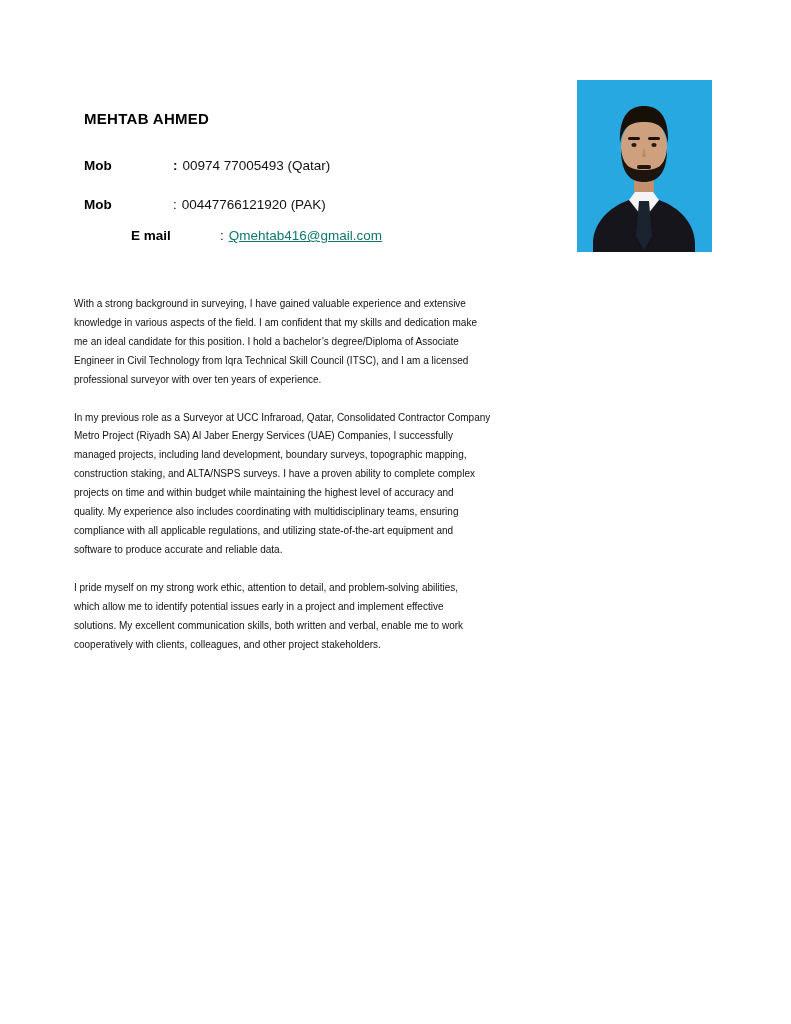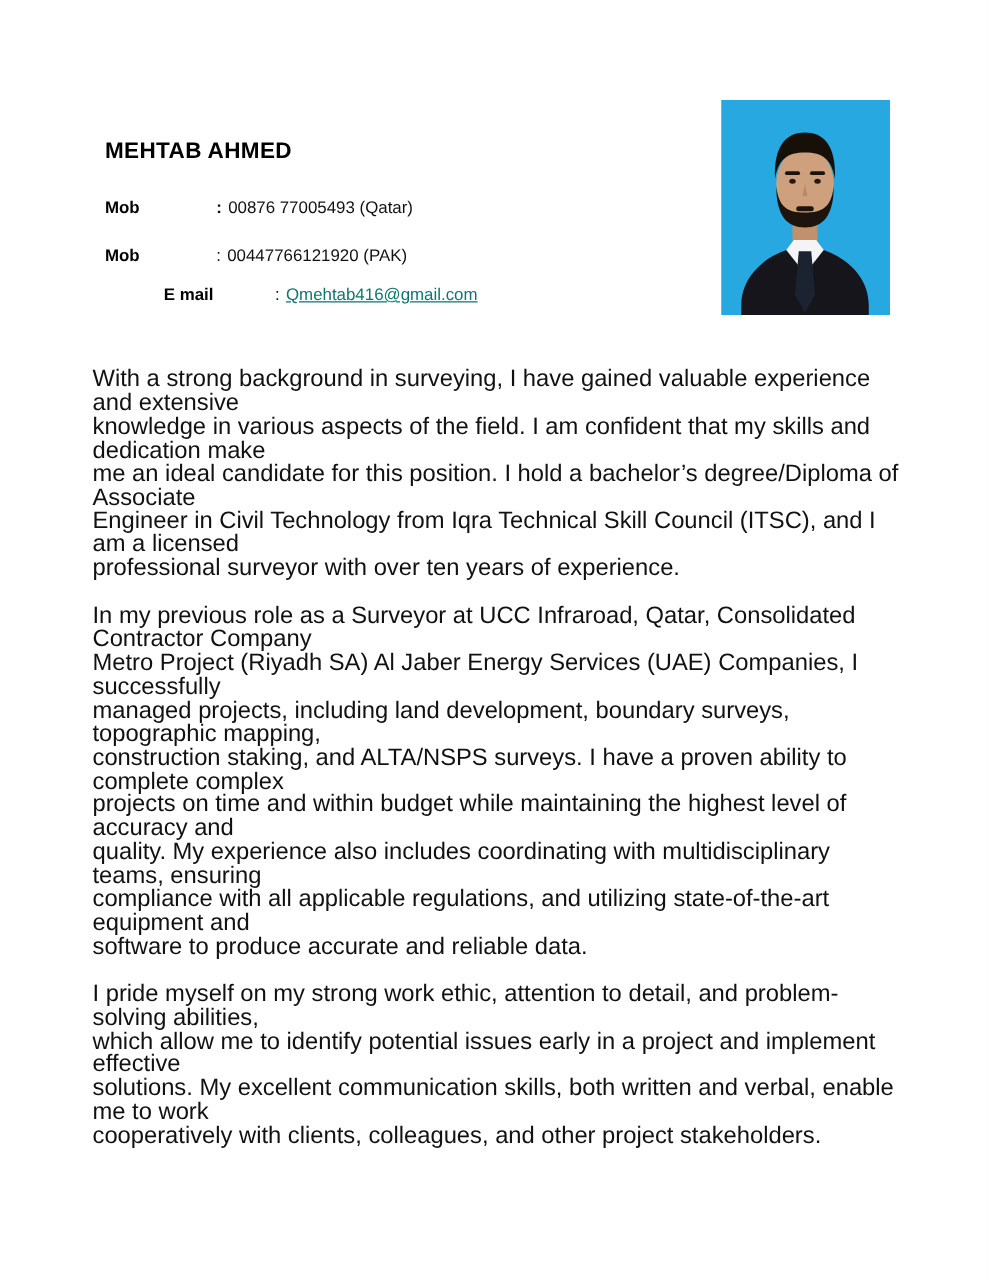--- a/index.html
+++ b/index.html
@@ -11,59 +11,59 @@
     color: #0d0d0d;
   }
   .page {
     position: absolute; inset: 0;
     background: #ffffff;
     outline: 1px solid #efefef;
     overflow: hidden;
   }
   .name {
     position: absolute; left: 84px; top: 110px;
-    font-size: 18px; font-weight: bold; letter-spacing: 0.3px;
+    font-size: 15px; font-weight: bold; letter-spacing: 0.3px;
     color: #000;
   }
   .contact { position: absolute; left: 84px; top: 156px; }
   .contact-row { display: flex; font-size: 13.5px; line-height: 19px; align-items: center; }
   .contact-row + .contact-row.gap-lg { margin-top: 20px; }
   .contact-row + .contact-row.gap-sm { margin-top: 12px; padding-left: 47px; }
   .contact-label { width: 89px; font-weight: bold; color: #000; }
   .contact-sep { margin-right: 5px; }
   .contact-sep.bold { font-weight: bold; }
   .contact-value { color: #111; }
   .email-link { color: #0f766e; text-decoration: underline; cursor: pointer; }
   .photo {
     position: absolute; left: 568px; top: 73px;
     width: 152px; height: 189px;
     background: #fff;
   }
   .photo svg { display: block; }
   .summary {
     position: absolute; left: 74px; top: 295px; width: 652px;
-    font-size: 19px; line-height: 18.9px; color: #111;
+    font-size: 10px; line-height: 18.9px; color: #111;
   }
   .summary p {
     white-space: pre-line;
     margin-bottom: 19px;
   }
 </style>
 </head>
 <body>
 
 <div class="page">
 
   <h1 class="name">MEHTAB AHMED</h1>
 
   <div class="contact">
     <div class="contact-row">
       <span class="contact-label">Mob</span>
       <span class="contact-sep bold">:</span>
-      <span class="contact-value">00876 77005493 (Qatar)</span>
+      <span class="contact-value">00974 77005493 (Qatar)</span>
     </div>
     <div class="contact-row gap-lg">
       <span class="contact-label">Mob</span>
       <span class="contact-sep">:</span>
       <span class="contact-value">00447766121920 (PAK)</span>
     </div>
     <div class="contact-row gap-sm">
       <span class="contact-label">E mail</span>
       <span class="contact-sep">:</span>
       <a class="contact-value email-link">Qmehtab416@gmail.com</a>

